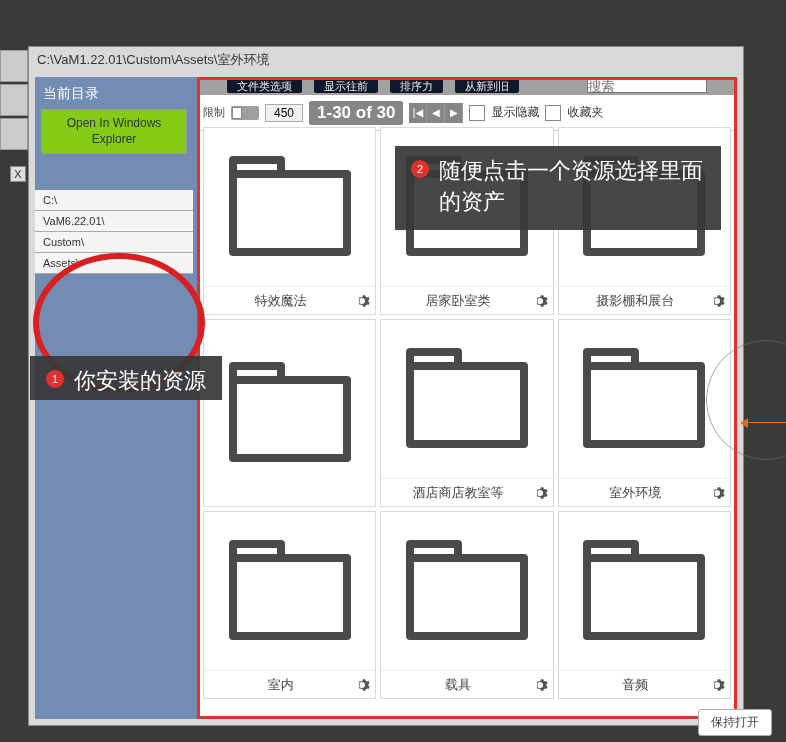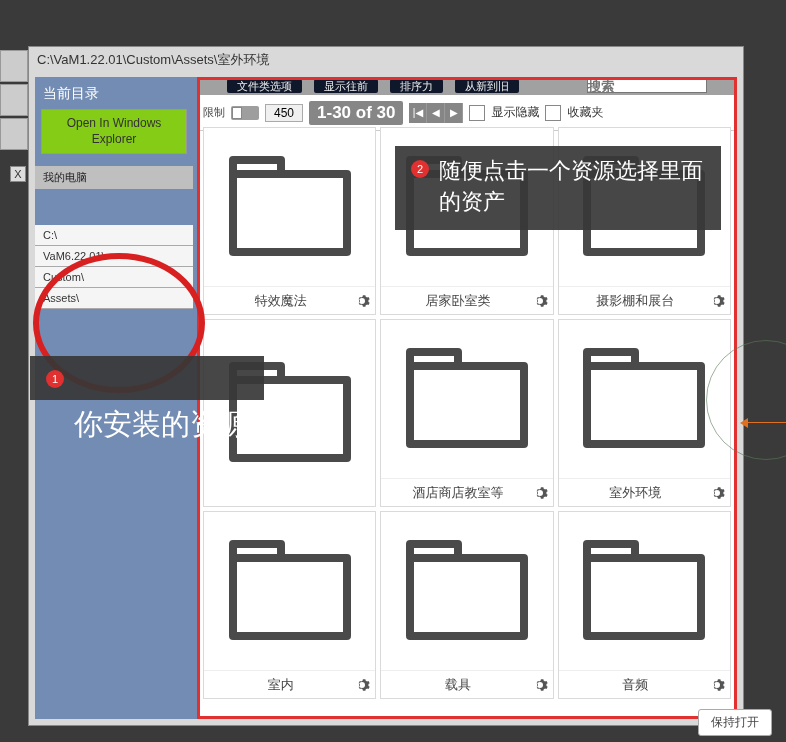--- a/index.html
+++ b/index.html
@@ -106,21 +106,20 @@
   border-radius: 2px;
   height: 14px;
   line-height: 14px;
 }
 .search-box {
   margin-left: auto;
   background: #fff;
   width: 120px;
   height: 14px;
   border: 1px solid #777;
-  font-weight: bold;
 }
 .toolbar-mid {
   height: 36px;
   background: #fff;
   border-bottom: 1px solid #ccc;
   display: flex;
   align-items: center;
   padding: 0 6px;
   gap: 6px;
   font-size: 12px;
@@ -265,21 +264,21 @@
   display: flex;
   align-items: center;
   justify-content: center;
   flex-shrink: 0;
   margin-top: 4px;
 }
 .callout-text {
   font-size: 22px;
   line-height: 1.4;
 }
-.callout-1 .callout-text { font-size: 29px; margin-top: 38px; }
+.callout-1 .callout-text { font-size: 22px; }
 .side-tabs {
   position: absolute;
   left: 0;
   top: 50px;
   width: 28px;
 }
 .side-tab {
   height: 32px;
   background: #ccc;
   border: 1px solid #999;
@@ -349,21 +348,20 @@
 <div class="close-x">X</div>
 
 <div class="main-window">
   <div class="path-bar">C:\VaM1.22.01\Custom\Assets\室外环境</div>
 
   <div class="content-area">
 
     <div class="sidebar">
       <div class="sidebar-title">当前目录</div>
       <div class="open-explorer-btn">Open In Windows Explorer</div>
-      <div class="my-computer-label">我的电脑</div>
       <div class="path-list">
         <div class="path-item">C:\</div>
         <div class="path-item">VaM6.22.01\</div>
         <div class="path-item">Custom\</div>
         <div class="path-item">Assets\</div>
       </div>
     </div>
 
     <div class="main-panel">
 

